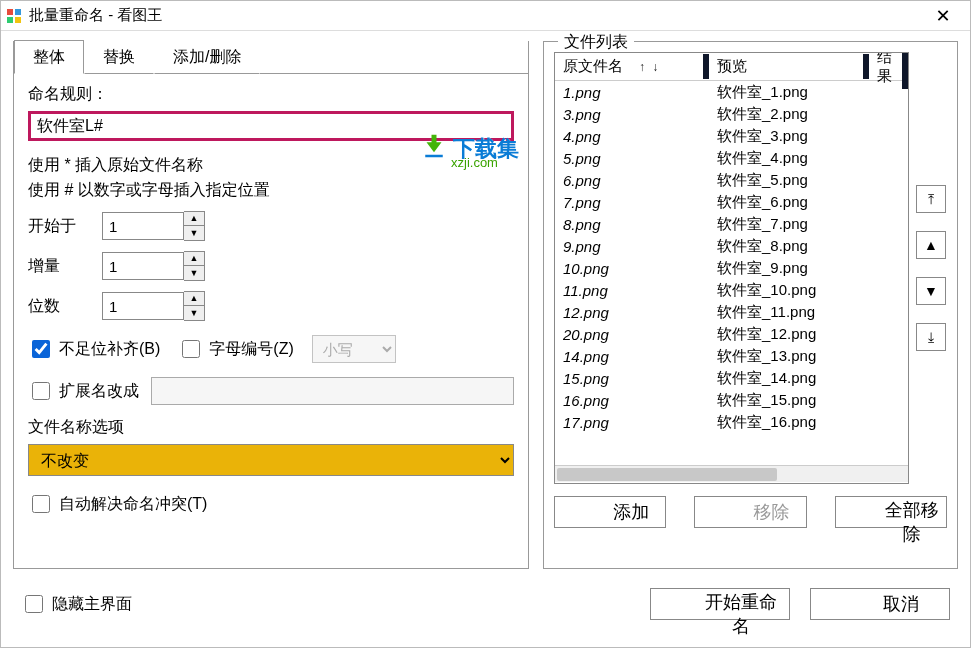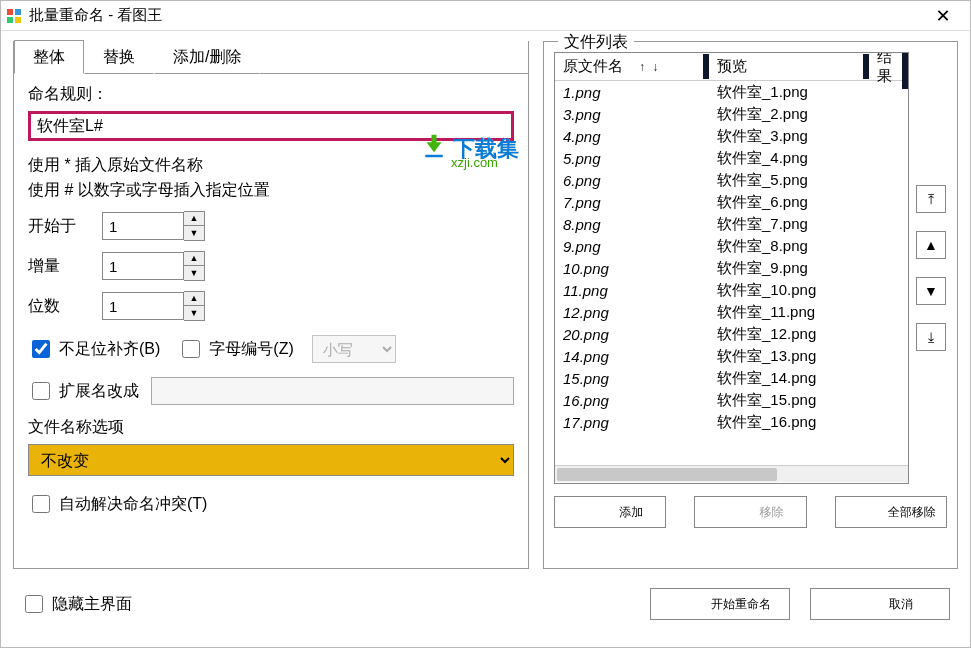--- a/index.html
+++ b/index.html
@@ -60,21 +60,21 @@
   .td1 { width: 154px; font-style: italic; }
   .td2 { width: 160px; }
   .td3 { flex: 1; }
   .hscroll { height: 17px; border-top: 1px solid #ccc; background: #f0f0f0; position: relative; }
   .hscroll-thumb { position: absolute; left: 2px; top: 2px; width: 220px; height: 13px; background: #c8c8c8; border-radius: 2px; }
 
   .reorder { width: 32px; display: flex; flex-direction: column; gap: 18px; align-items: center; justify-content: center; }
   .reorder button { width: 30px; height: 28px; border: 1px solid #888; background: #fff; cursor: pointer; font-size: 14px; display:flex; align-items:center; justify-content:center; }
 
   .btnrow { display: flex; gap: 28px; margin-top: 12px; }
-  .btn { height: 32px; border: 1px solid #888; background: #fff; font-size: 12px; cursor: pointer; flex: 1; padding-left: 48px; }
+  .btn { height: 32px; border: 1px solid #888; background: #fff; font-size: 18px; cursor: pointer; flex: 1; padding-left: 48px; }
   .btn.disabled { color: #999; }
 
   
   .bottom { height: 54px; display: flex; align-items: center; padding: 0 20px; gap: 20px; }
   .bottom .chk { margin-right: auto; }
   .bottom .btn { flex: none; width: 140px; }
 
   
   .watermark { position: absolute; left: 418px; top: 130px; font-size: 22px; font-weight: bold; color: #0a7cd6; text-shadow: 1px 1px 0 #fff; pointer-events: none; z-index: 30; display: flex; align-items: center; gap: 4px; }
   .watermark .wm-icon svg { width: 30px; height: 30px; }

